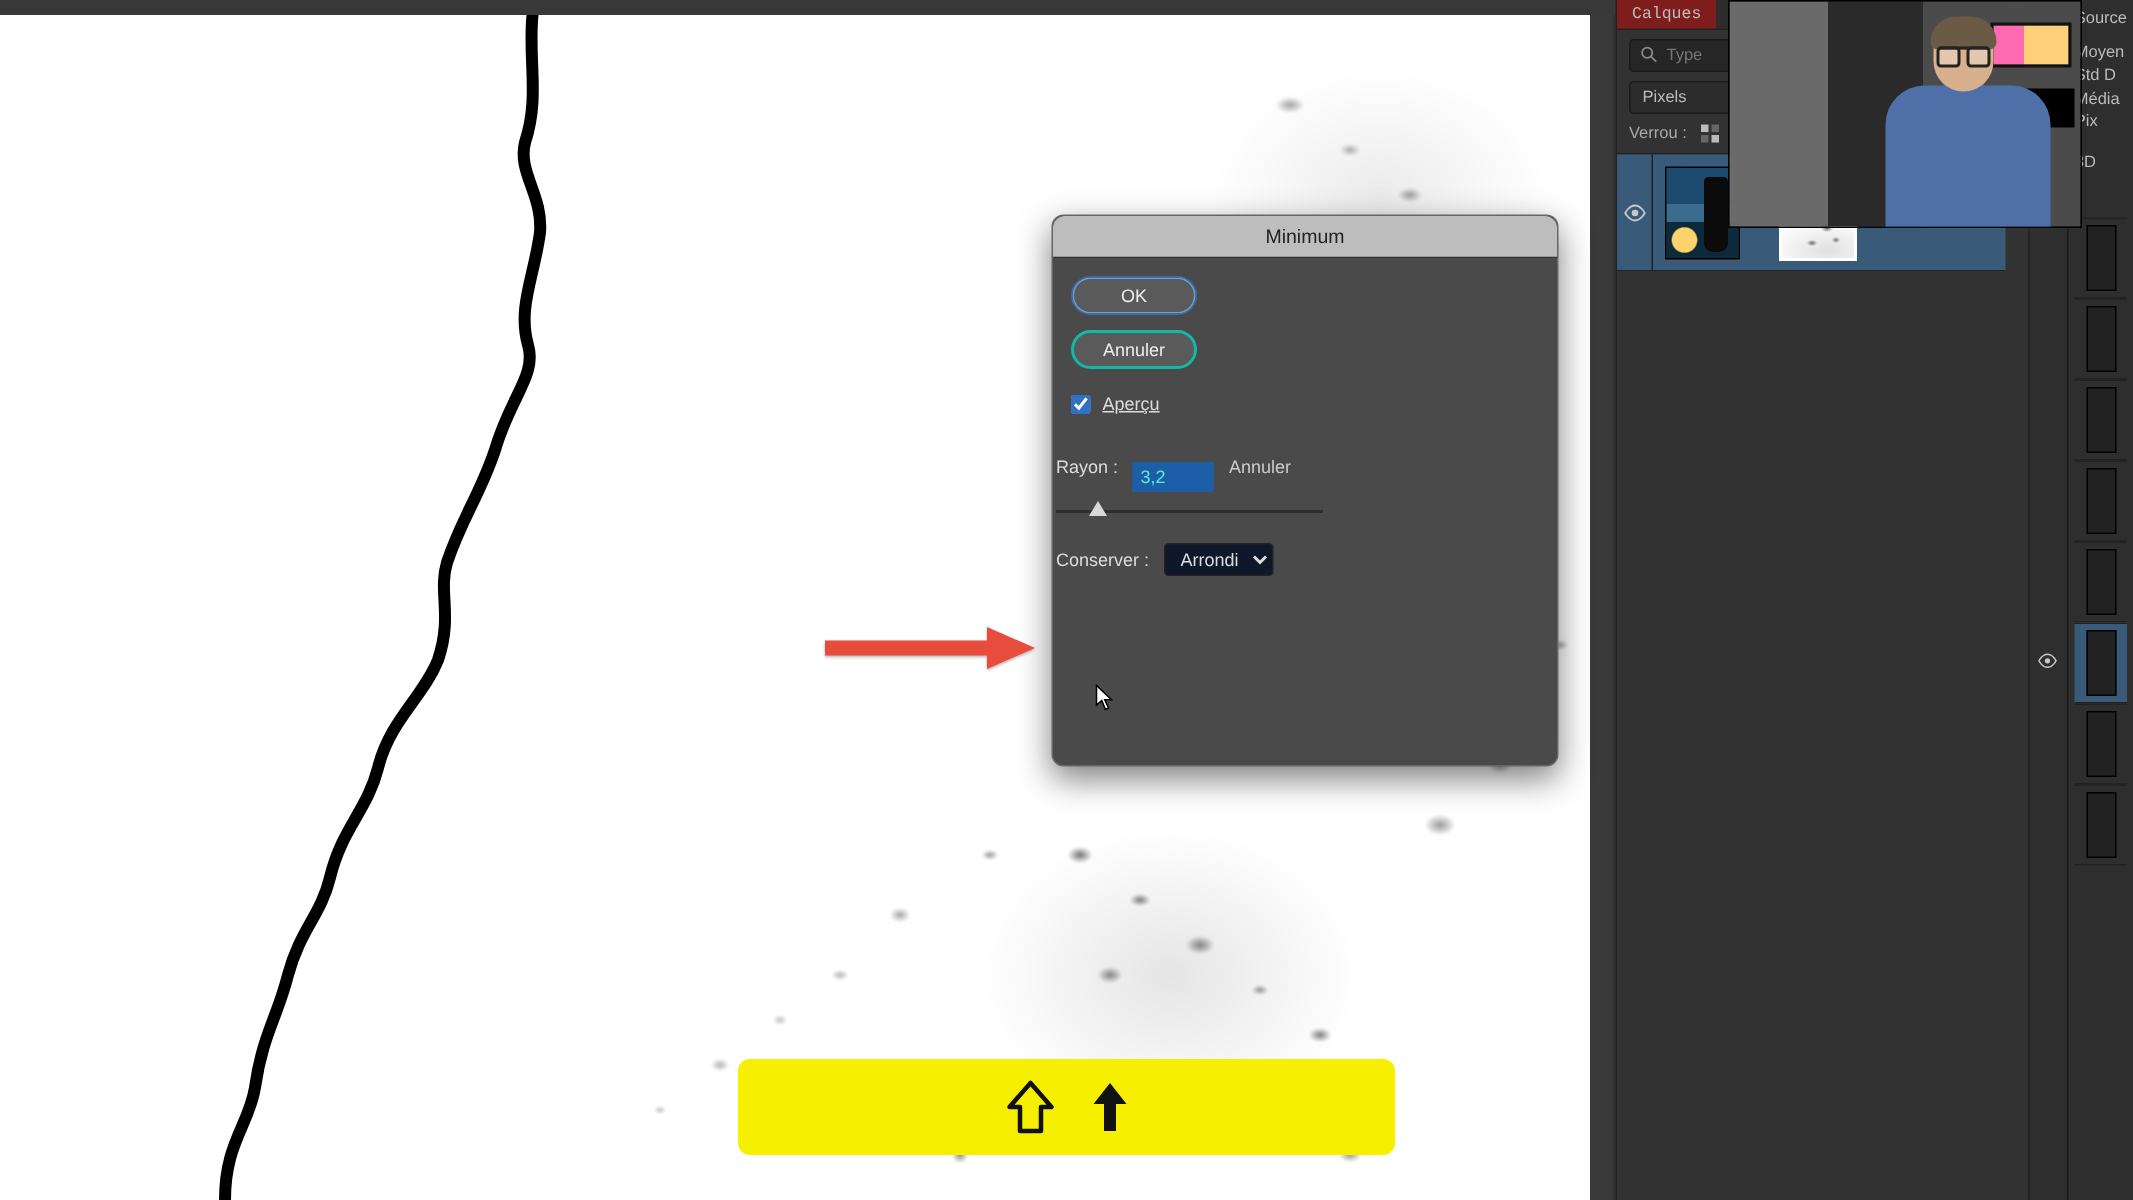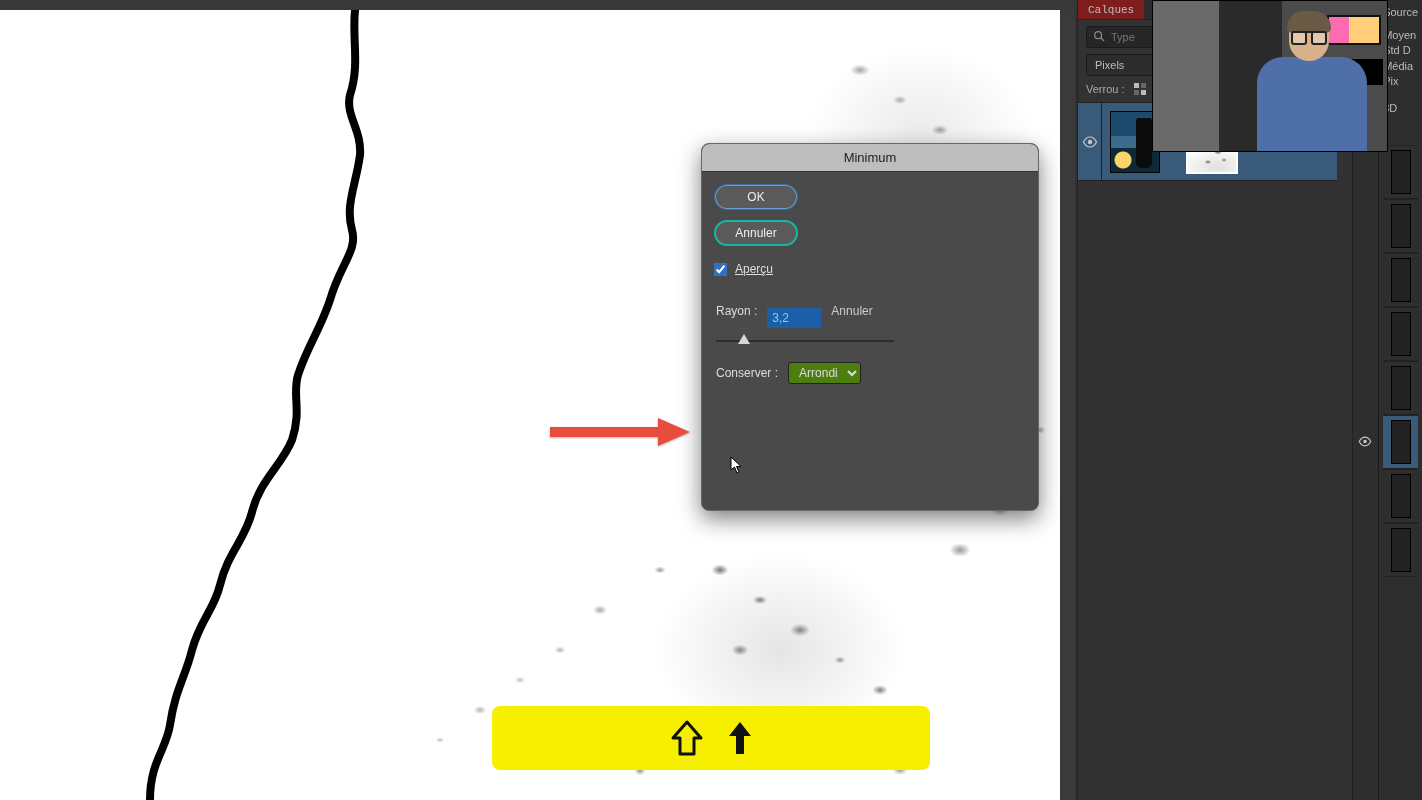--- a/index.html
+++ b/index.html
@@ -315,21 +315,21 @@
     cursor:pointer;
   }
   .dlg-btn.primary { border:1px solid #3b6ea8; box-shadow: inset 0 0 0 1px #6aa0d8; }
 
   .check-row {
     display:flex; align-items:center; gap:8px; margin-top:6px; color:#ddd;text-decoration:underline;
   }
   .check-row input { accent-color:#2f72c1; }
 
   .params {
-    padding: 0 14px 14px;
+    padding: 0 2px 14px;
   }
   .param-row {
     display:flex; align-items:center; gap:10px; margin-top: 6px;
   }
   .param-row label { color:#ddd; }
   .txt-input {
     width: 54px; height: 20px;
     background:#3a3a3a; border:1px solid #222;
     color:#fff; font-size:12px; padding:0 4px;
   }
@@ -356,21 +356,21 @@
     position:absolute; left: 730px; top: 456px;
     width: 14px; height: 18px;
     z-index: 40;
   }
   .cursor-ptr svg { width:100%; height:100%; }
 
   .sel {
     display:flex; align-items:center; gap:10px; margin-top:14px;
   }
   select.ps {
-    background:#4d7c0f; border:1px solid #222;
+    background:#0f172a; border:1px solid #222;
     color:#ddd; height:22px; font-size:12px; padding:0 6px;
     border-radius:3px;
   }
 
   
   .arrow {
     position:absolute;
     left:550px; top:418px;
     width: 140px; height: 28px;
     z-index: 30;

